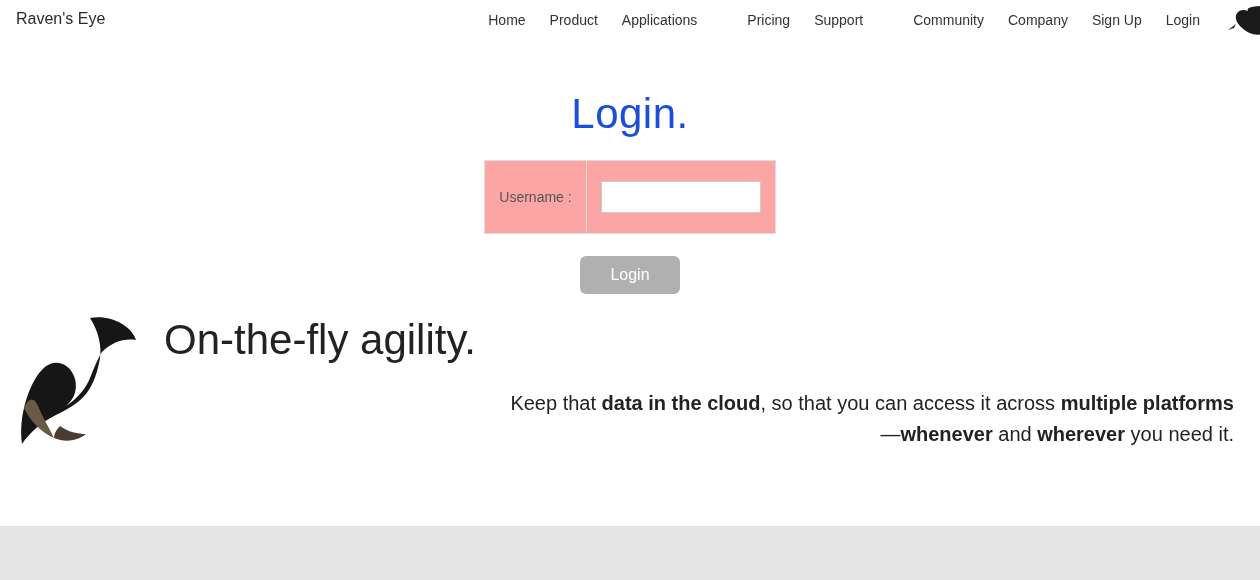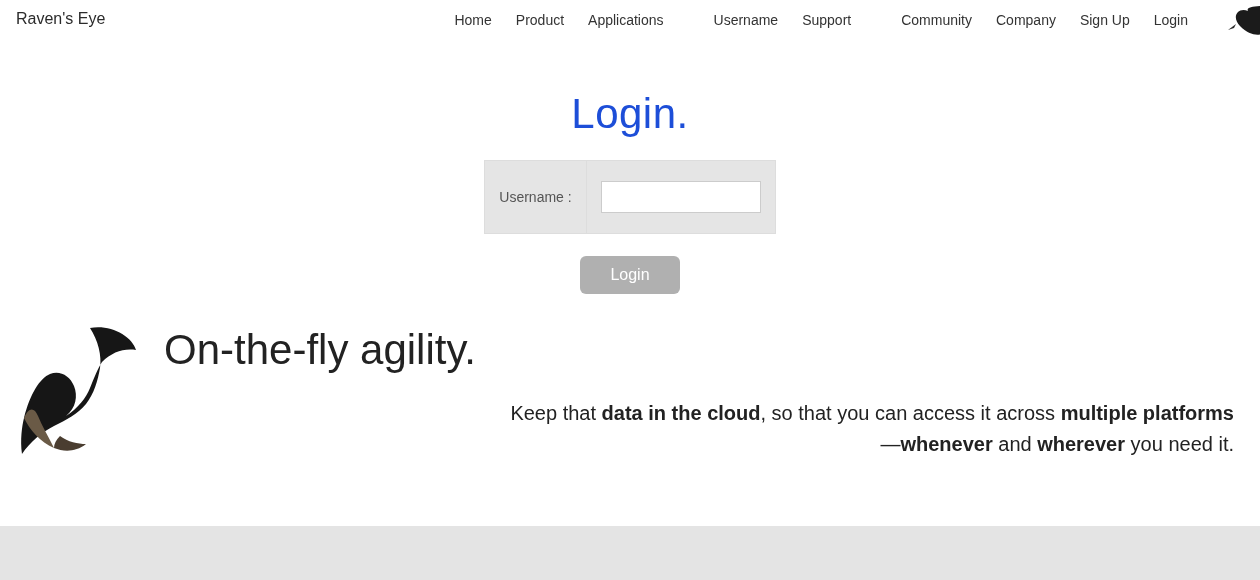--- a/index.html
+++ b/index.html
@@ -22,21 +22,21 @@
     position: absolute;
     left: 16px;
     top: 10px;
     font-size: 16px;
     font-weight: 400;
     color: #2b2b2b;
   }
   .nav {
     position: absolute;
     top: 10px;
-    right: 72px;
+    right: 60px;
     display: flex;
     align-items: center;
   }
   .nav a {
     display: inline-block;
     font-size: 14px;
     color: #333;
     text-decoration: none;
     padding: 2px 0;
     margin-left: 24px;
@@ -64,21 +64,21 @@
     font-size: 42px;
     font-weight: 300;
     color: #1d4ed8;
     letter-spacing: 0.5px;
   }
 
   .login-table {
     margin: 22px auto 0 auto;
     border-collapse: collapse;
     border: 1px solid #ddd;
-    background: #e5e5e5;
+    background: #fca5a5;
   }
   .login-table td {
     border: 1px solid #ddd;
     padding: 20px 14px;
     font-size: 14px;
     color: #555;
     text-align: left;
   }
   .login-table tr:nth-child(even) td {
     background: #f6f6f6;
@@ -104,21 +104,21 @@
     border: none;
     border-radius: 6px;
     padding: 10px 30px;
     cursor: pointer;
   }
 
   
   .hero {
     position: relative;
     width: 100%;
-    margin-top: 34px;
+    margin-top: 24px;
     padding: 0 24px 20px 24px;
   }
   .raven-fly {
     position: absolute;
     left: 20px;
     top: -6px;
     width: 130px;
     height: 140px;
     pointer-events: none;
   }
@@ -152,21 +152,21 @@
 </head>
 <body>
 
 <div class="header">
   <div class="brand">Raven's Eye</div>
 
   <nav class="nav">
     <a>Home</a>
     <a>Product</a>
     <a>Applications</a>
-    <a class="gap-left">Username</a>
+    <a class="gap-left">Pricing</a>
     <a>Support</a>
     <a class="gap-left">Community</a>
     <a>Company</a>
     <a>Sign Up</a>
     <a>Login</a>
   </nav>
 
   <span class="raven-corner">
     <svg viewBox="0 0 40 36" width="40" height="36">
       <path d="M40 0 L40 28 C34 30 26 28 18 20 C14 16 12 10 16 6 C18 4 22 3 26 5 C24 2 30 0 40 0 Z" fill="#1b1b1b"></path>

